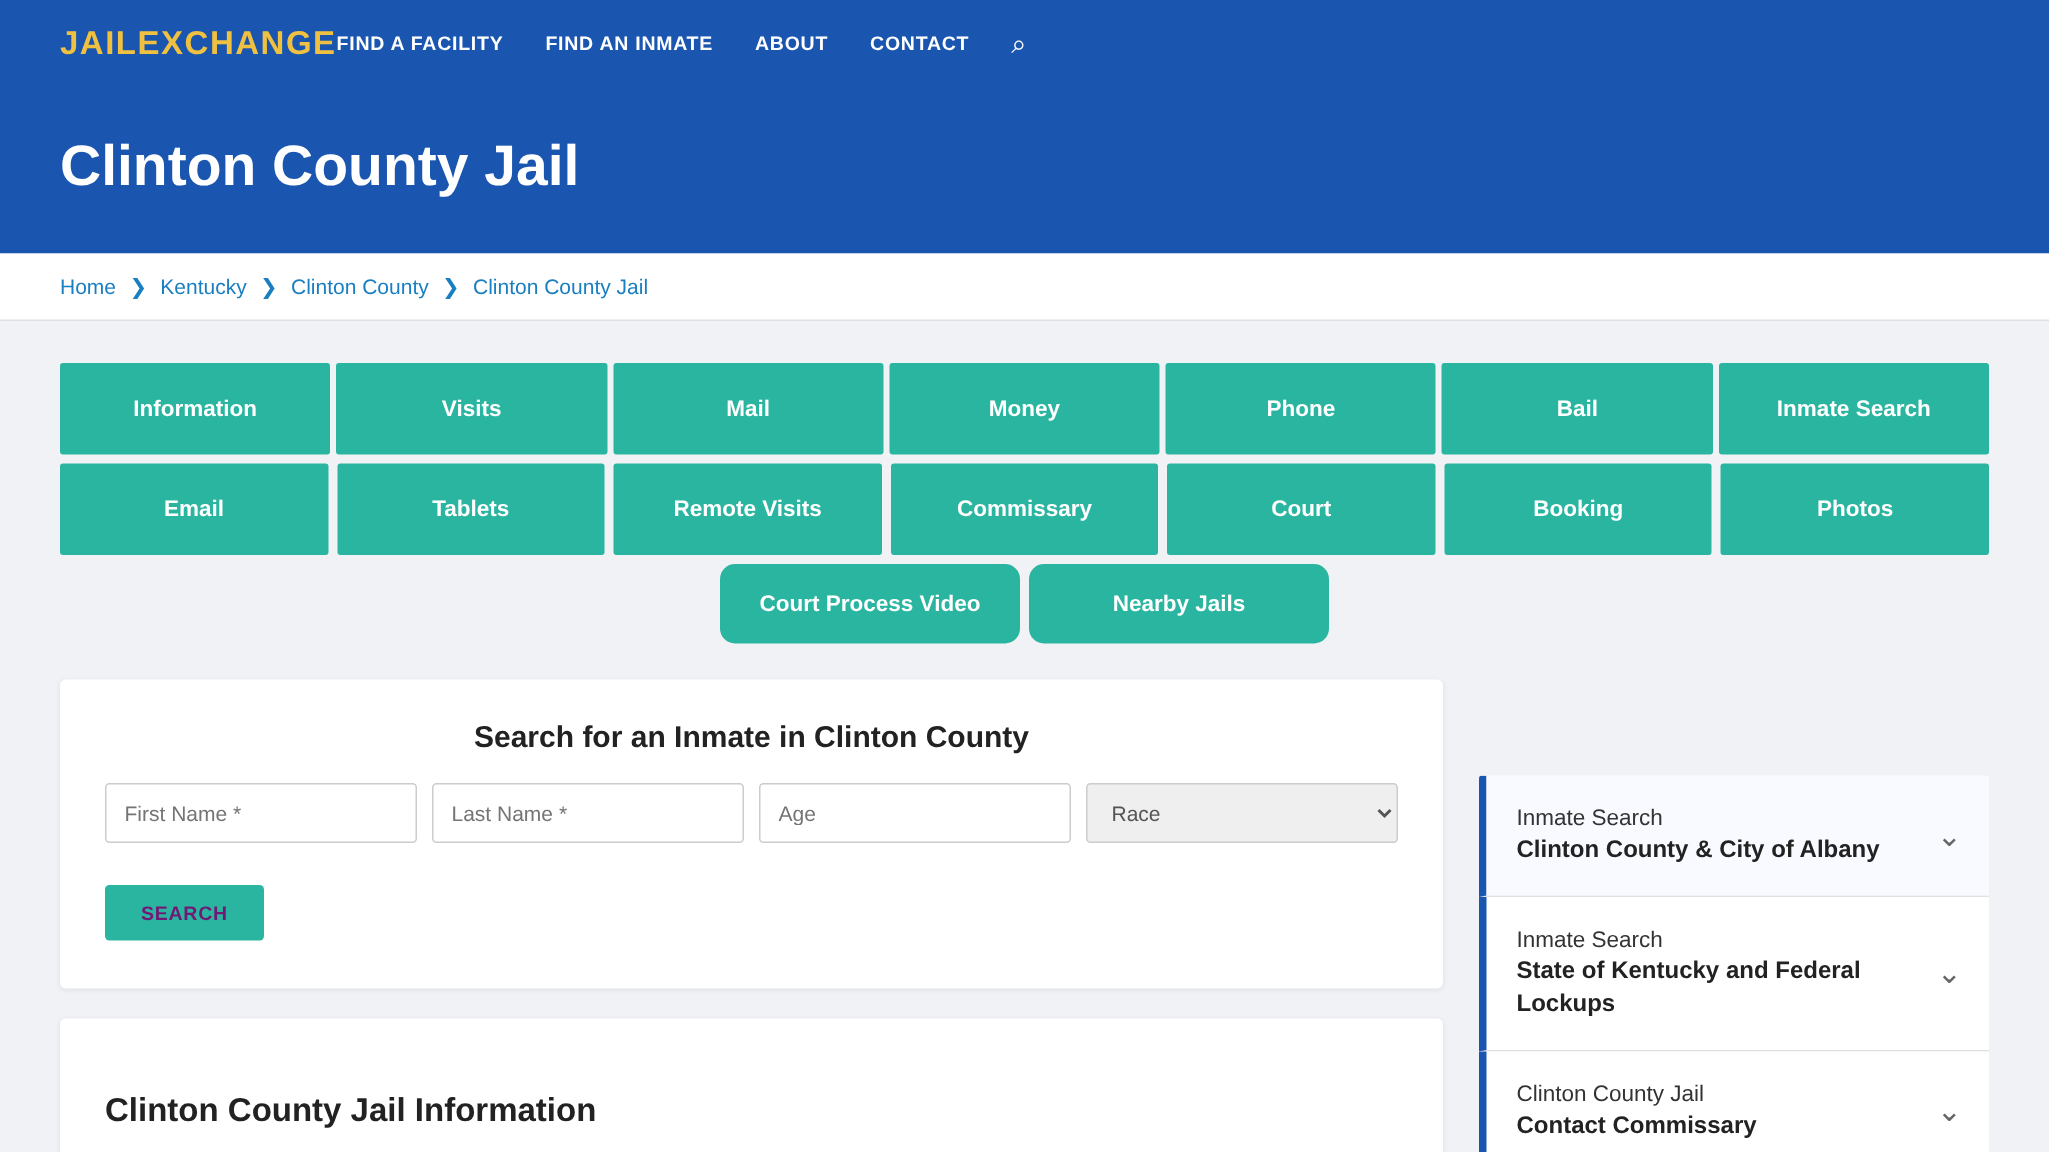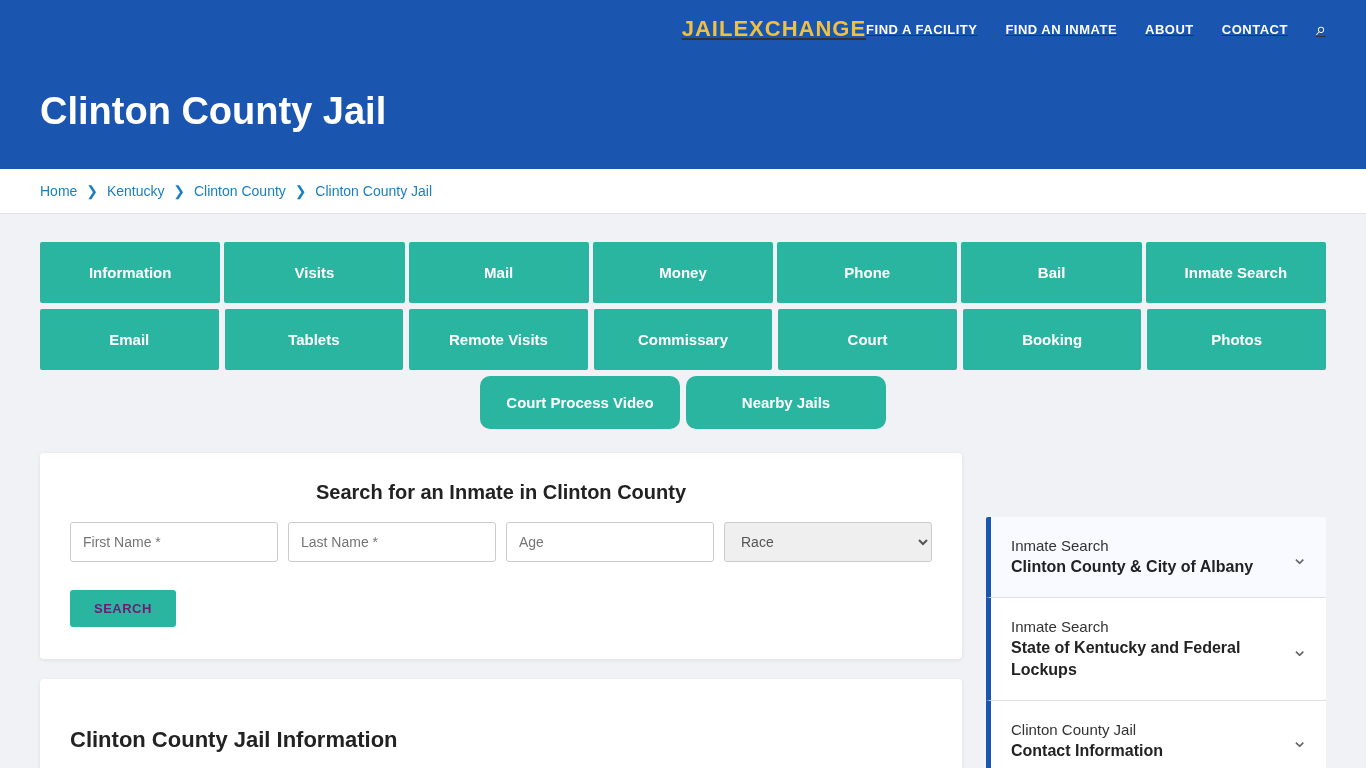--- a/index.html
+++ b/index.html
@@ -3,24 +3,23 @@
   <meta charset="utf-8">
   <style>
     * { box-sizing: border-box; margin: 0; padding: 0; }
     body { font-family: Arial, sans-serif; background: #f0f2f5; color: #333; }
 
     
     nav {
       background: #1a56b0;
       display: flex;
       align-items: center;
-      justify-content: flex-end;
+      justify-content: flex-start;
       padding: 0 40px;
       height: 58px;
-      text-decoration: underline;
     }
     .logo {
       font-size: 22px;
       font-weight: 900;
       color: #fff;
       letter-spacing: 1px;
     }
     .logo span { color: #f0c040; }
     .nav-links {
       display: flex;
@@ -315,21 +314,21 @@
       <div class="panel">
         <div class="panel-title">
           <span>Inmate Search</span><br>
           <strong>State of Kentucky and Federal Lockups</strong>
         </div>
         <span class="chevron">⌄</span>
       </div>
       <div class="panel">
         <div class="panel-title">
           <span>Clinton County Jail</span><br>
-          <strong>Contact Information</strong>
+          <strong>Contact Commissary</strong>
         </div>
         <span class="chevron">⌄</span>
       </div>
     </div>
 
   </div>
 
 </div>
 
 </body></html>

